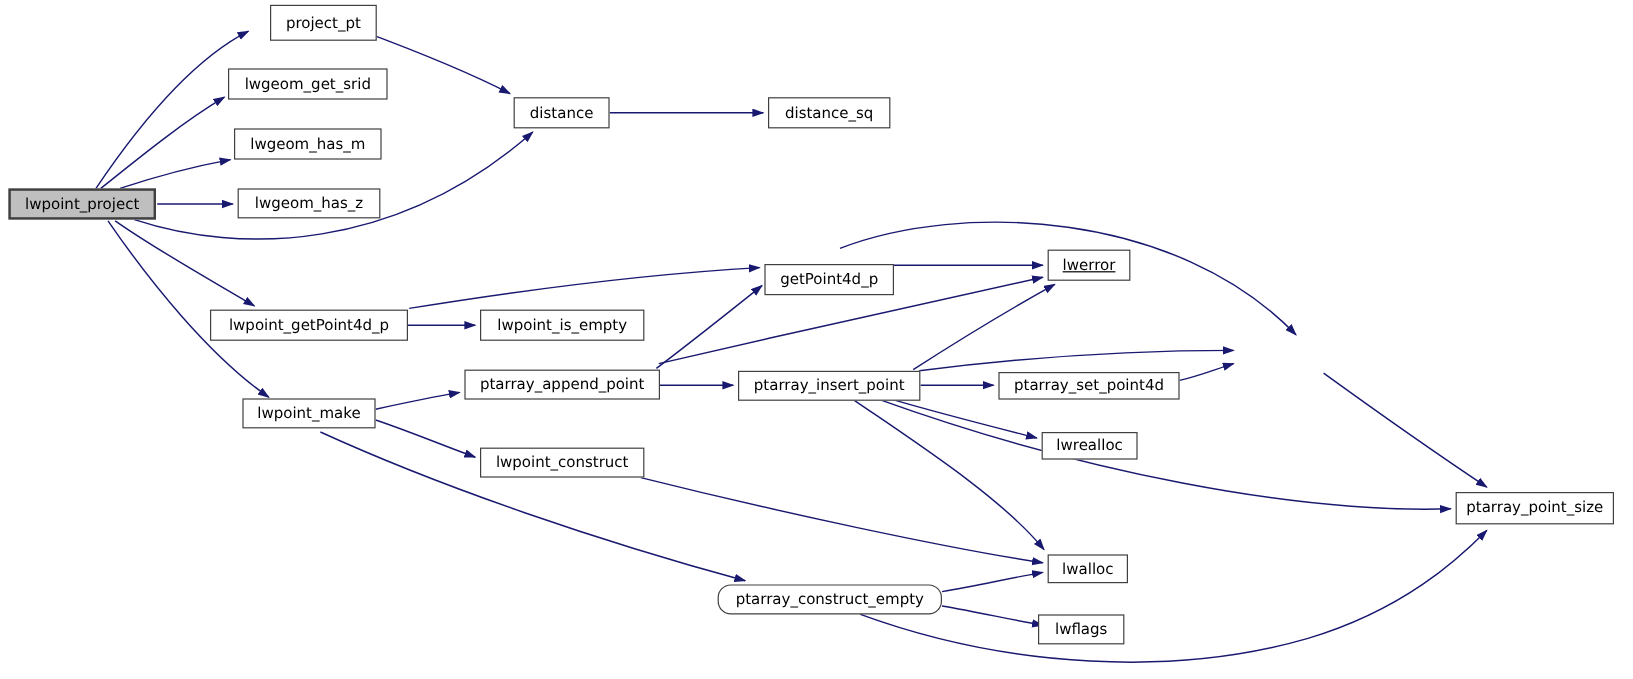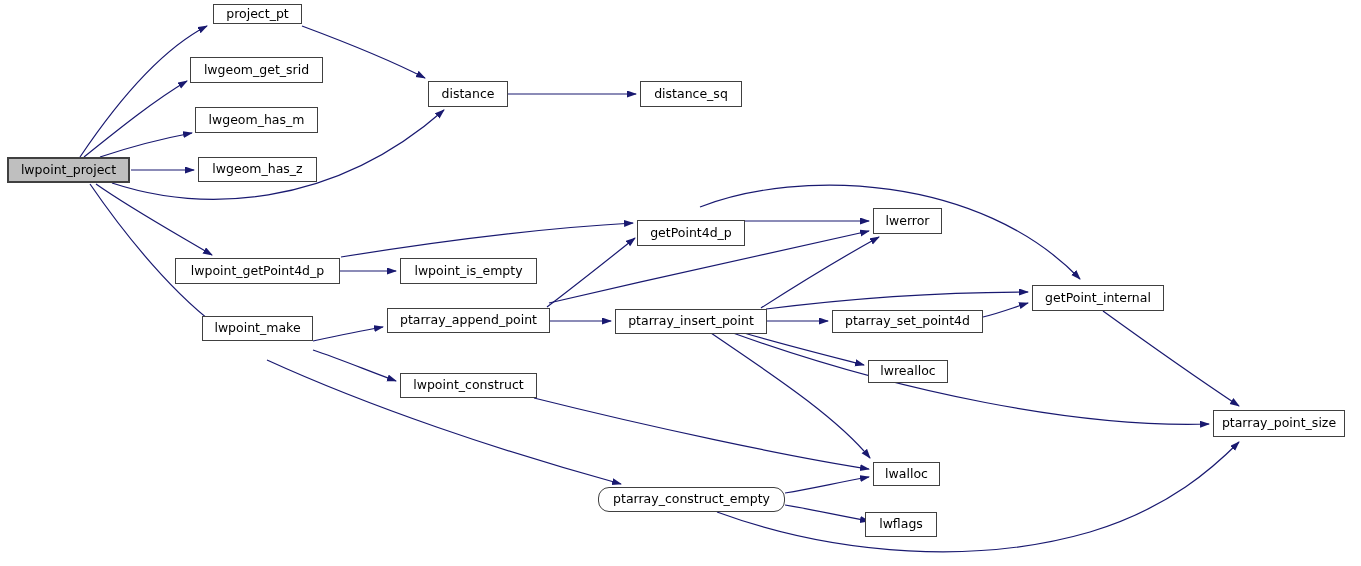--- a/index.html
+++ b/index.html
@@ -74,35 +74,34 @@
     <path class="edge" marker-end="url(#arrowhead)" d="M 733 333 C 900 393, 1080 428, 1209 424"></path>
     <path class="edge" marker-end="url(#arrowhead)" d="M 983 317 C 1000 313, 1012 308, 1028 303"></path>
     <path class="edge" marker-end="url(#arrowhead)" d="M 1103 311 C 1150 345, 1200 380, 1239 406"></path>
     <path class="edge" marker-end="url(#arrowhead)" d="M 534 398 C 650 427, 790 457, 869 469"></path>
     <path class="edge" marker-end="url(#arrowhead)" d="M 785 493 C 815 488, 840 482, 869 477"></path>
     <path class="edge" marker-end="url(#arrowhead)" d="M 785 505 C 815 510, 840 516, 869 521"></path>
     <path class="edge" marker-end="url(#arrowhead)" d="M 717 512 C 840 557, 980 564, 1090 532 C 1170 508, 1215 466, 1239 442"></path>
   </svg>
 
   <div class="node root" style="left:7px;top:157px;width:123px;height:26px;">lwpoint_project</div>
-  <div class="node" style="left:213px;top:4px;width:89px;height:20px;">project_pt</div>
+  <div class="node" style="left:225px;top:4px;width:89px;height:30px;">project_pt</div>
   <div class="node" style="left:195px;top:107px;width:123px;height:26px;">lwgeom_has_m</div>
   <div class="node" style="left:190px;top:57px;width:133px;height:26px;">lwgeom_get_srid</div>
   <div class="node" style="left:198px;top:157px;width:119px;height:25px;">lwgeom_has_z</div>
   <div class="node" style="left:428px;top:81px;width:80px;height:26px;">distance</div>
   <div class="node" style="left:640px;top:81px;width:102px;height:26px;">distance_sq</div>
   <div class="node" style="left:637px;top:220px;width:108px;height:26px;">getPoint4d_p</div>
-  <div class="node" style="left:873px;top:208px;width:69px;height:26px;">lwerror</div>
+  <div class="node" style="left:873px;top:208px;width:69px;height:26px;text-decoration:underline;">lwerror</div>
   <div class="node" style="left:175px;top:258px;width:165px;height:26px;">lwpoint_getPoint4d_p</div>
   <div class="node" style="left:400px;top:258px;width:137px;height:26px;">lwpoint_is_empty</div>
   <div class="node" style="left:387px;top:308px;width:163px;height:25px;text-align:center;">ptarray_append_point</div>
-  <div class="node" style="left:202px;top:316px;width:111px;height:25px;">lwpoint_make</div>
+  <div class="node" style="left:202px;top:332px;width:111px;height:25px;">lwpoint_make</div>
   <div class="node" style="left:400px;top:373px;width:137px;height:25px;">lwpoint_construct</div>
   <div class="node" style="left:615px;top:309px;width:152px;height:25px;">ptarray_insert_point</div>
   <div class="node" style="left:832px;top:310px;width:151px;height:23px;">ptarray_set_point4d</div>
   <div class="node" style="left:868px;top:360px;width:80px;height:23px;">lwrealloc</div>
-  <div class="node" style="left:1032px;top:285px;width:132px;height:26px;">getPoint_internal</div>
   <div class="node" style="left:873px;top:462px;width:67px;height:24px;">lwalloc</div>
   <div class="node" style="left:598px;top:487px;width:187px;height:25px;border-radius:11px;">ptarray_construct_empty</div>
   <div class="node" style="left:865px;top:512px;width:72px;height:25px;">lwflags</div>
   <div class="node" style="left:1213px;top:410px;width:132px;height:27px;">ptarray_point_size</div>
 
 </div>
 
 </body></html>

